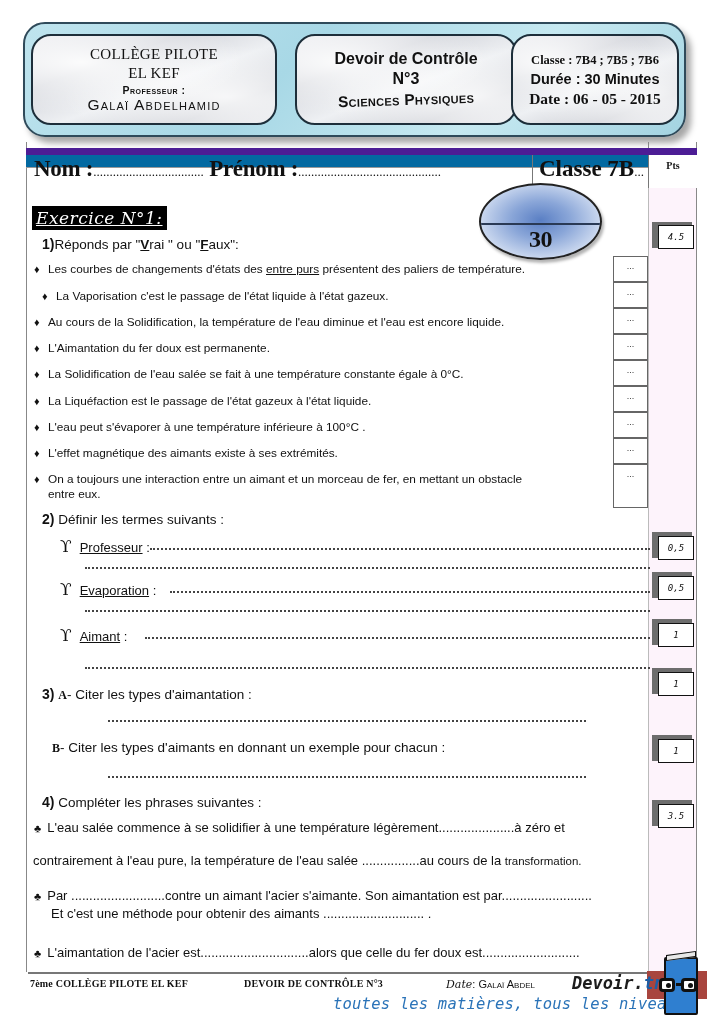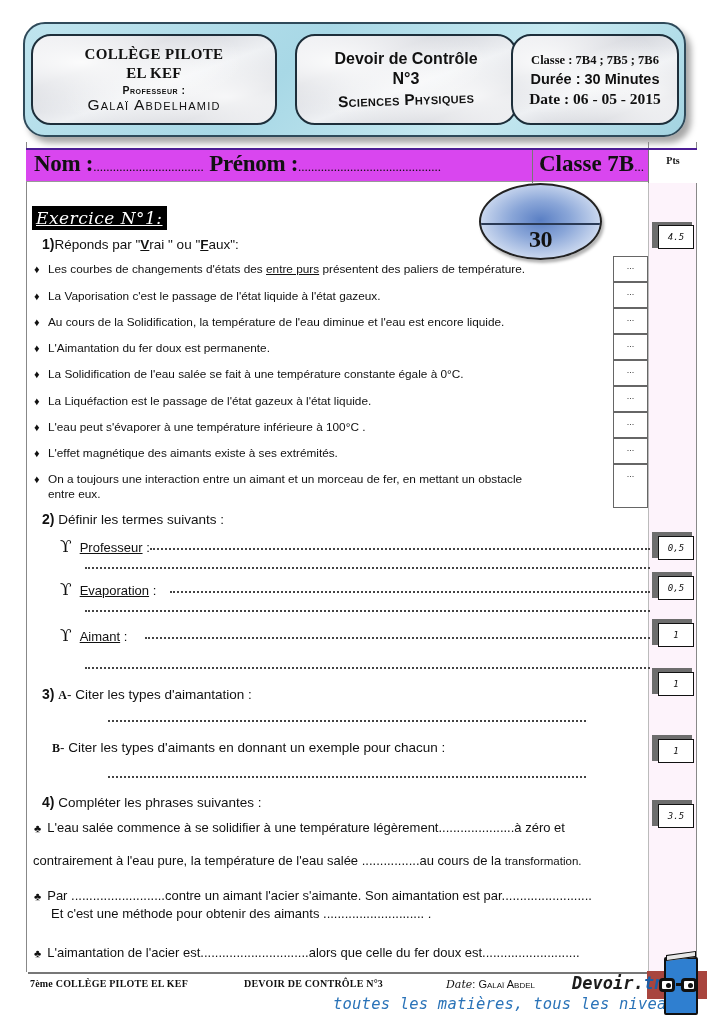--- a/index.html
+++ b/index.html
@@ -18,38 +18,38 @@
       radial-gradient(ellipse at 20% 30%, rgba(255,255,255,0.9), rgba(255,255,255,0) 60%),
       radial-gradient(ellipse at 80% 70%, rgba(255,255,255,0.8), rgba(255,255,255,0) 60%),
       linear-gradient(160deg, #e9eaee 0%, #d4d6dc 30%, #eef0f3 55%, #cfd1d7 80%, #e6e7eb 100%);
     text-align: center;
     display: flex; flex-direction: column; justify-content: center; align-items: center;
   }
   .panel-left { left: 6px; width: 246px; }
   .panel-mid { left: 270px; width: 222px; }
   .panel-right { left: 486px; width: 168px; }
 
-  .college { font-family: "Liberation Serif", serif; font-weight: 700; font-size: 15px; line-height: 19px; letter-spacing: 0.3px; }
+  .college { font-family: "Liberation Serif", serif; font-weight: 400; font-size: 15px; line-height: 19px; letter-spacing: 0.3px; }
   .prof-label { font-family: "Liberation Sans", sans-serif; font-weight: bold; font-size: 10.5px; font-variant: small-caps; letter-spacing: 0.5px; margin-top: 1px; }
   .prof-name { font-family: "Liberation Sans", sans-serif; font-size: 15.5px; font-variant: small-caps; letter-spacing: 1.2px; }
   .devoir-title { font-weight: bold; font-size: 16px; line-height: 20px; }
   .devoir-num { font-weight: bold; font-size: 16px; line-height: 20px; }
   .devoir-subject { font-weight: 900; font-size: 15.5px; font-variant: small-caps; letter-spacing: 0.3px; line-height: 22px; transform: rotate(-2deg); }
   .info-classe { font-family: "Liberation Serif", serif; font-weight: bold; font-size: 12.5px; line-height: 20px; }
   .info-duree { font-weight: bold; font-size: 14.5px; line-height: 19px; }
   .info-date { font-family: "Liberation Serif", serif; font-weight: bold; font-size: 15.5px; line-height: 20px; }
 
   
   .frame-left { position: absolute; left: 26px; top: 142px; width: 1px; height: 830px; background: #888; }
   .frame-right { position: absolute; left: 696px; top: 142px; width: 1px; height: 830px; background: #888; }
   .pts-col { position: absolute; left: 648px; top: 182px; width: 48px; height: 790px; background: #fdf3fb; border-left: 1px solid #bbb; }
   .pts-col-top { position: absolute; left: 648px; top: 142px; width: 1px; height: 40px; background: #888; }
 
   
-  .name-row { position: absolute; left: 26px; top: 148px; width: 671px; height: 34px; border-top: 2px solid #4c1d95; border-bottom: 1px solid #999; background: #d946ef; }
+  .name-row { position: absolute; left: 26px; top: 148px; width: 671px; height: 20px; border-top: 7px solid #4c1d95; border-bottom: 1px solid #999; background: #0369a1; }
   .name-text { position: absolute; left: 8px; top: 1px; font-family: "Liberation Serif", serif; font-weight: bold; font-size: 23px; white-space: nowrap; letter-spacing: -0.3px; }
   .name-text .dots { font-weight: normal; font-size: 13px; letter-spacing: 0; }
   .classe-cell { position: absolute; left: 506px; top: 0; width: 116px; height: 33px; border-left: 1px solid #777; }
   .classe-text { position: absolute; left: 6px; top: 1px; font-family: "Liberation Serif", serif; font-weight: bold; font-size: 23px; white-space: nowrap; }
   .classe-text .dots { font-weight: normal; font-size: 13px; }
   .pts-head { position: absolute; left: 622px; top: 0; width: 49px; height: 33px; border-left: 1px solid #777; background: #fff; text-align: center; font-family: "Liberation Serif", serif; font-weight: bold; font-size: 10px; padding-top: 5px; }
 
   
   .score-oval {
     position: absolute; left: 479px; top: 183px; width: 123px; height: 77px; border-radius: 50%;
@@ -154,21 +154,21 @@
 
 <div class="q-head" style="left:42px; top:236px;">
   <span class="q-num">1)</span><span>Réponds par "</span><span class="u">V</span><span>rai " ou "</span><span class="u">F</span><span>aux":</span>
 </div>
 <div class="pt-shadow" style="left:652px; top:222px;"></div>
 <div class="pt-box" style="left:658px; top:225px;">4.5</div>
 
 <div id="tf-list">
     <div class="tf-item" style="top: 262px;"><span class="bullet">♦</span><span>Les courbes de changements d'états des </span><span style="text-decoration: underline;">entre purs</span><span> présentent des paliers de température.</span></div>
     <div class="tf-box" style="top: 256px; height: 26px; padding-top: 4px;">...</div>
-    <div class="tf-item" style="top: 289px;"><span class="bullet">♦</span><span>La Vaporisation c'est le passage de l'état liquide à l'état gazeux.</span></div>
+    <div class="tf-item" style="top: 289px; margin-left: 8px;"><span class="bullet">♦</span><span>La Vaporisation c'est le passage de l'état liquide à l'état gazeux.</span></div>
     <div class="tf-box" style="top: 282px; height: 26px; padding-top: 4px;">...</div>
     <div class="tf-item" style="top: 315px;"><span class="bullet">♦</span><span>Au cours de la  Solidification, la température de l'eau diminue et l'eau est encore liquide.</span></div>
     <div class="tf-box" style="top: 308px; height: 26px; padding-top: 4px;">...</div>
     <div class="tf-item" style="top: 341px;"><span class="bullet">♦</span><span>L'Aimantation du fer doux est permanente.</span></div>
     <div class="tf-box" style="top: 334px; height: 26px; padding-top: 4px;">...</div>
     <div class="tf-item" style="top: 367px;"><span class="bullet">♦</span><span>La Solidification de l'eau salée se fait à une température constante égale à 0°C.</span></div>
     <div class="tf-box" style="top: 360px; height: 26px; padding-top: 4px;">...</div>
     <div class="tf-item" style="top: 394px;"><span class="bullet">♦</span><span>La Liquéfaction est le passage de l'état gazeux  à l'état liquide.</span></div>
     <div class="tf-box" style="top: 386px; height: 26px; padding-top: 4px;">...</div>
     <div class="tf-item" style="top: 420px;"><span class="bullet">♦</span><span>L'eau peut s'évaporer à une température inférieure à 100°C .</span></div>

